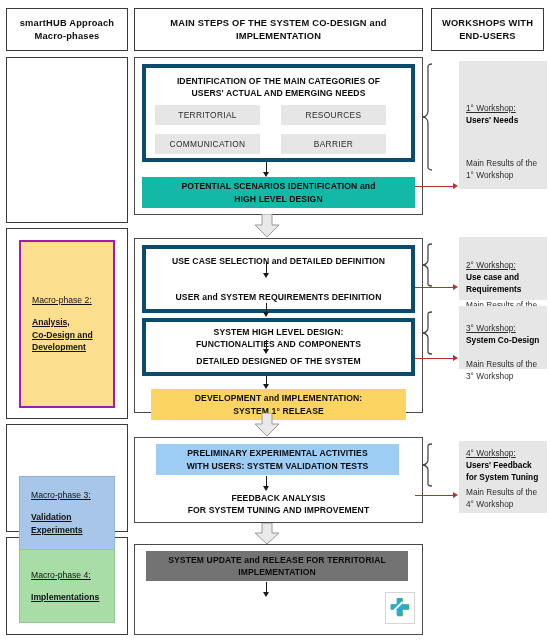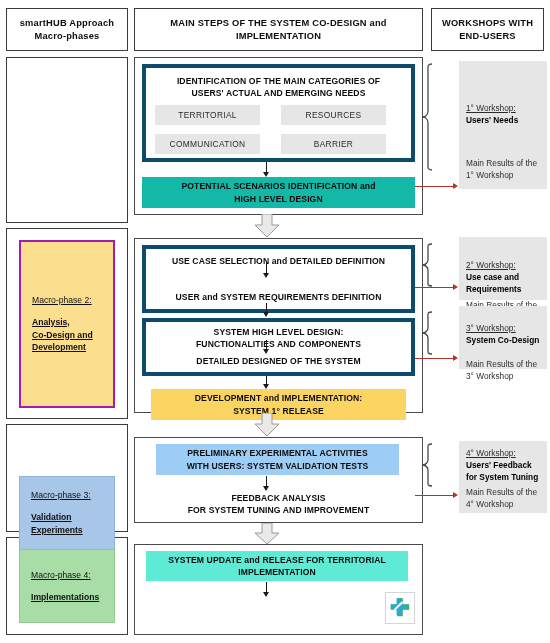--- a/index.html
+++ b/index.html
@@ -225,21 +225,21 @@
       <div>FOR SYSTEM  TUNING AND IMPROVEMENT</div>
     </div>
   </div>
 
   <svg class="bigarrow" style="left:254px; top:523px;" width="26" height="22" viewBox="0 0 26 22">
     <polygon points="8,0 18,0 18,10 25,10 13,21 1,10 8,10" fill="#e9e9e9" stroke="#9a9a9a" stroke-width="1"></polygon>
   </svg>
 
   <div class="grp" style="left:134px; top:544px; width:289px; height:91px;"></div>
 
-  <div class="step" style="left:146px; top:551px; width:262px; height:30px; background:#5eead4;">
+  <div class="step" style="left:146px; top:551px; width:262px; height:30px; background:#737373;">
     <div>
       <div>SYSTEM UPDATE and RELEASE FOR TERRITORIAL</div>
       <div>IMPLEMENTATION</div>
     </div>
   </div>
 
   <div class="vline" style="left:266px; top:582px; height:11px;"></div>
   <div class="vhead" style="left:262.5px; top:592px;"></div>
 
 

